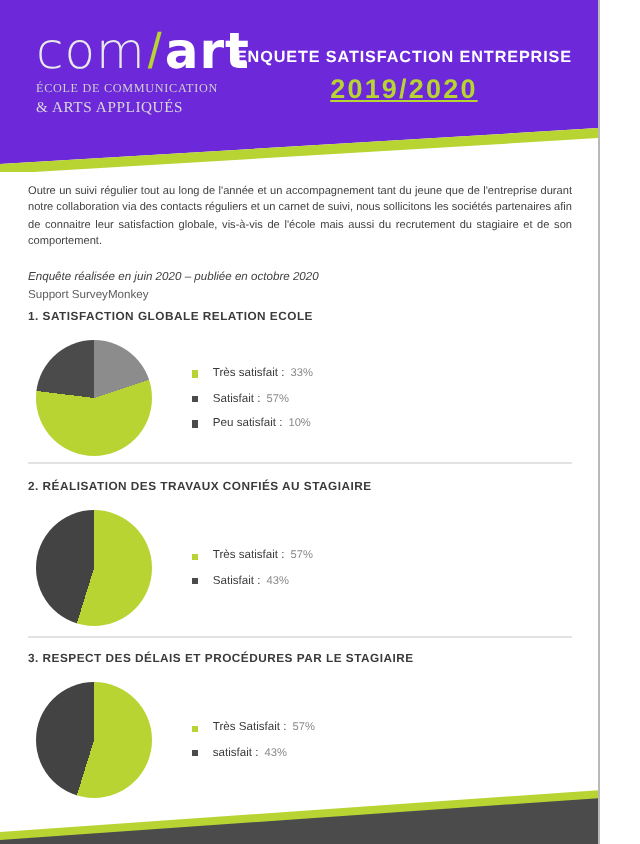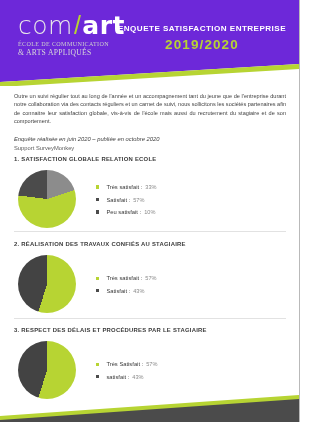--- a/index.html
+++ b/index.html
@@ -92,20 +92,21 @@
     letter-spacing: 0.45px;
     font-weight: bold;
     white-space: nowrap;
   }
   .hdr-year {
     margin-top: 4px;
     color: #b7d433;
     font-size: 13.5px;
     font-weight: bold;
     letter-spacing: 1.1px;
+    text-decoration: underline;
   }
 
   
   .intro {
     position: absolute;
     left: 14px;
     top: 92px;
     width: 272px;
   }
   .intro p {

